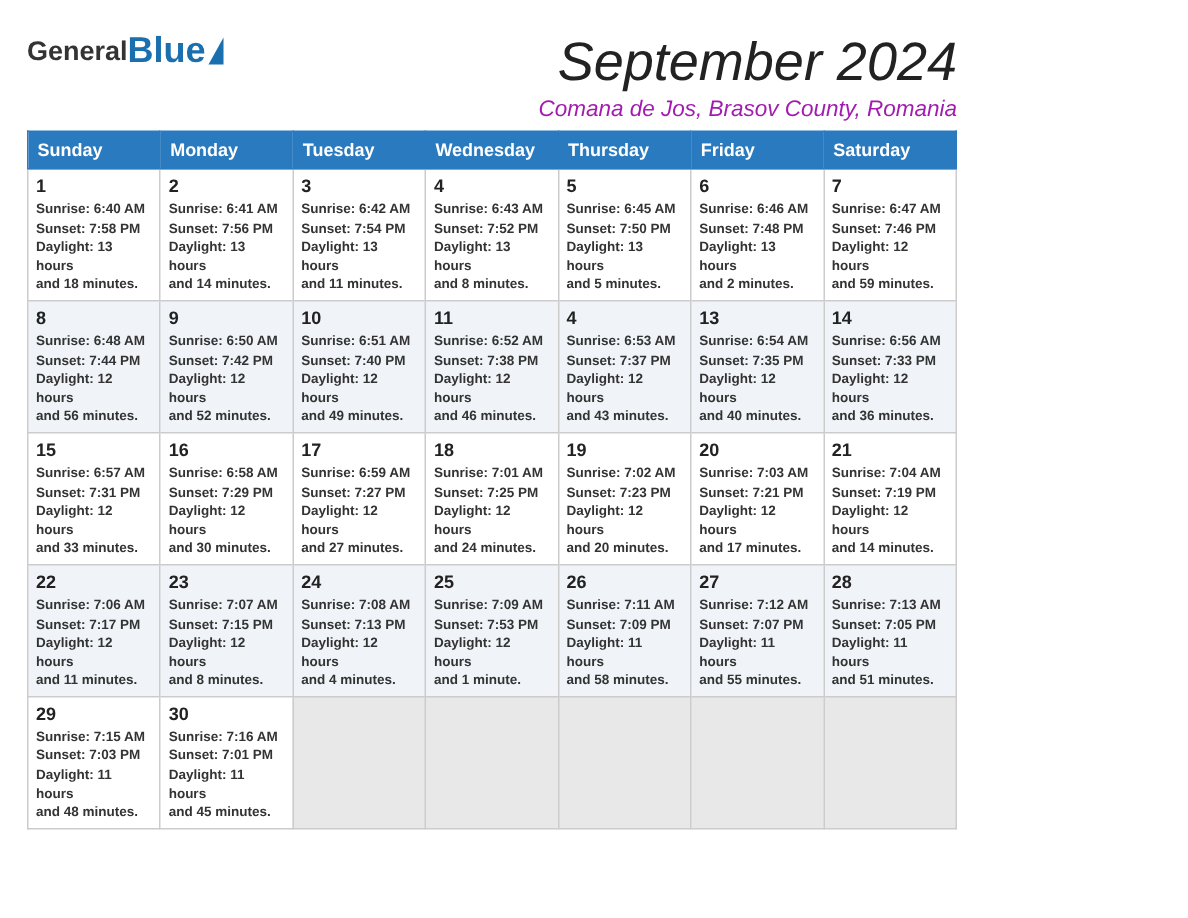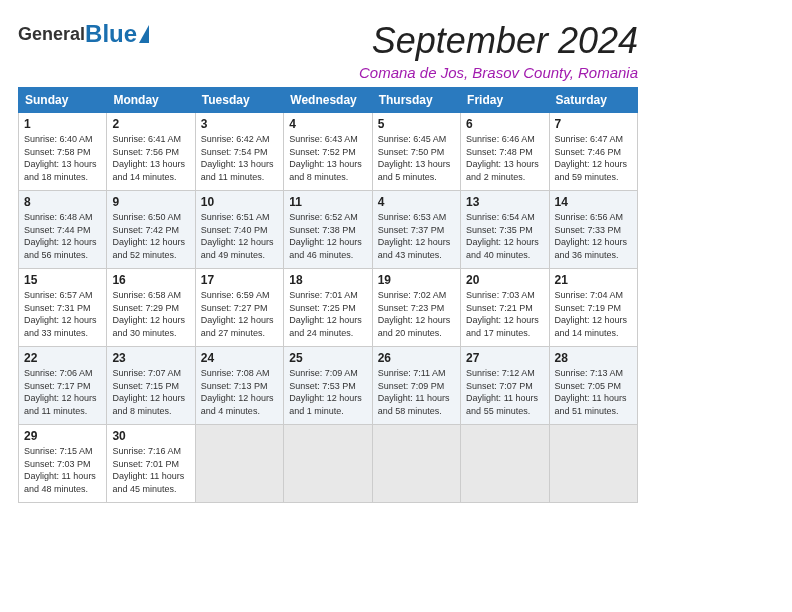--- a/index.html
+++ b/index.html
@@ -91,20 +91,21 @@
       font-size: 12px;
       font-weight: bold;
       color: #222;
       display: block;
       margin-bottom: 2px;
     }
     .day-info {
       font-size: 9px;
       color: #333;
       line-height: 1.4;
+      font-weight: bold;
     }
     .empty-cell {
       background: #e8e8e8 !important;
     }
     .week-row td {
       height: 78px;
     }
   </style>
 </head>
 <body>

